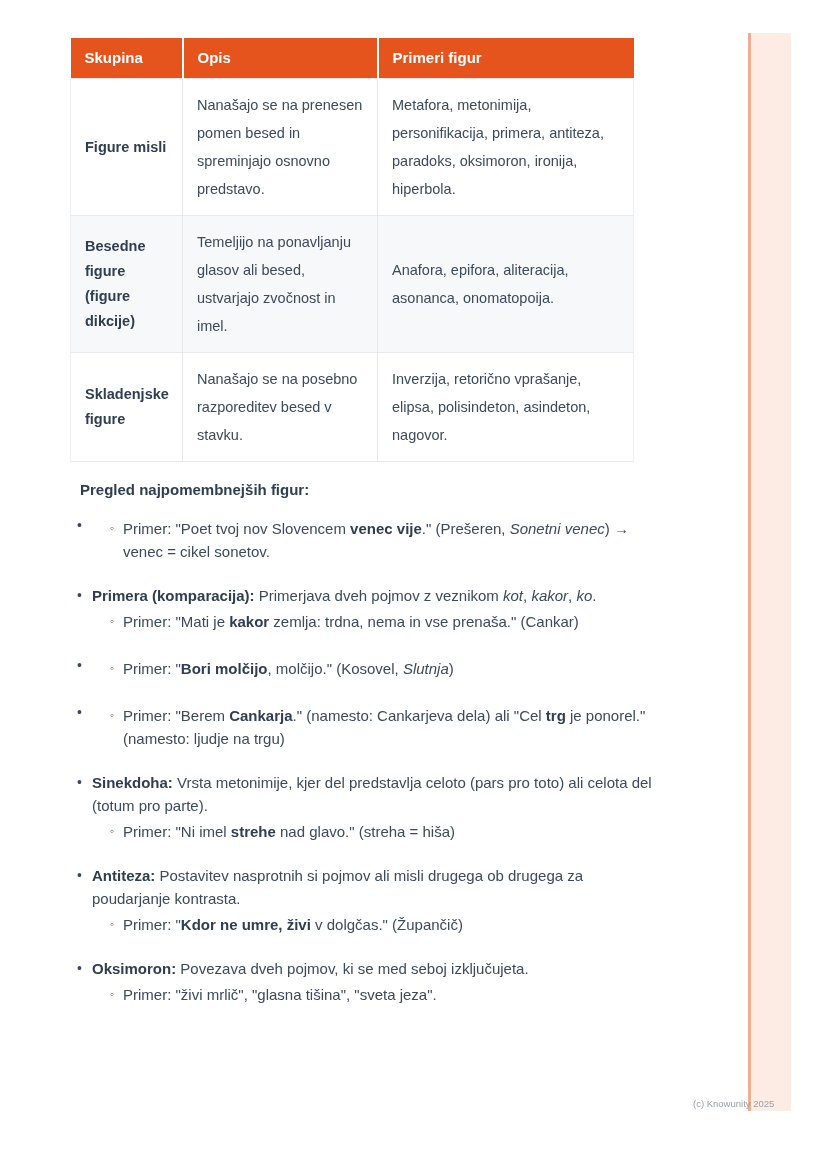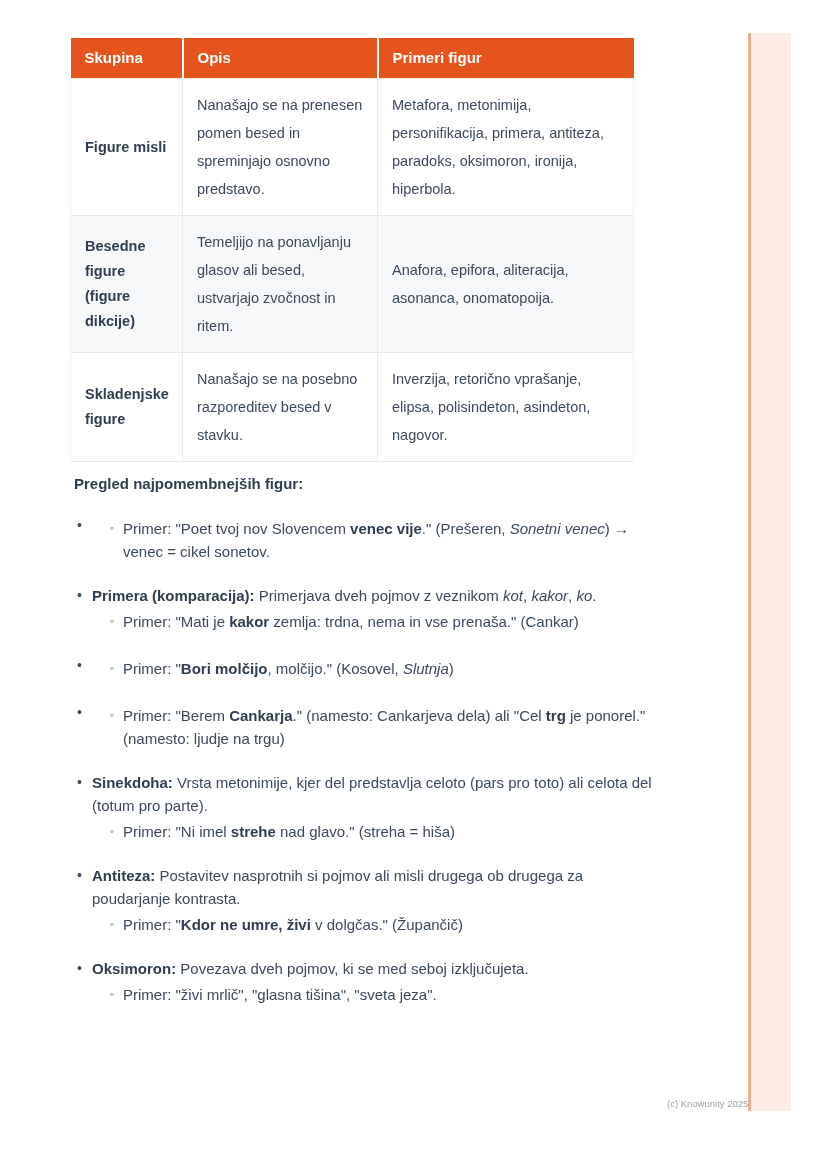--- a/index.html
+++ b/index.html
@@ -54,21 +54,21 @@
   }
   .figures-table tbody td:last-child{border-right:1px solid #eef0f2;}
   .figures-table tbody tr:last-child td{border-bottom:1px solid #e7e9ec;}
   .figures-table tbody tr:nth-child(1){height:129px;}
   .figures-table tbody tr:nth-child(2){height:133px;background:#f7f8f9;padding-left:8px;}
   .figures-table tbody tr:nth-child(3){height:104px;}
   
   .section-heading{
     position:absolute;
     left:70px;top:468px;
-    margin:4px;
+    margin:10px;
     font-size:15px;
     line-height:23px;
     font-weight:bold;
     color:#2f3e50;
     z-index:2;
   }
   
   .figure-list{
     position:absolute;
     left:70px;top:514px;
@@ -92,21 +92,21 @@
     flex:none;width:13px;
     margin-left:18px;
     font-size:12px;
     color:#3c4a5b;
   }
   .b{font-weight:bold;color:#2f3e50;}
   .i{font-style:italic;}
   
   .footer{
     position:absolute;
-    left:667px;top:1098px;
+    left:693px;top:1098px;
     font-size:9.5px;
     color:#9aa1a9;
     z-index:3;
     white-space:nowrap;
   }
 </style>
 </head>
 <body>
 
 <div class="page">
@@ -127,21 +127,21 @@
       </tr>
     </thead>
     <tbody id="table-body">
         <tr>
           <td>Figure misli</td>
           <td>Nanašajo se na prenesen pomen besed in spreminjajo osnovno predstavo.</td>
           <td>Metafora, metonimija, personifikacija, primera, antiteza, paradoks, oksimoron, ironija, hiperbola.</td>
         </tr>
         <tr>
           <td>Besedne figure (figure dikcije)</td>
-          <td>Temeljijo na ponavljanju glasov ali besed, ustvarjajo zvočnost in ritem.</td>
+          <td>Temeljijo na ponavljanju glasov ali besed, ustvarjajo zvočnost in imel.</td>
           <td>Anafora, epifora, aliteracija, asonanca, onomatopoija.</td>
         </tr>
         <tr>
           <td>Skladenjske figure</td>
           <td>Nanašajo se na posebno razporeditev besed v stavku.</td>
           <td>Inverzija, retorično vprašanje, elipsa, polisindeton, asindeton, nagovor.</td>
         </tr>
       </tbody>
   </table>
 

